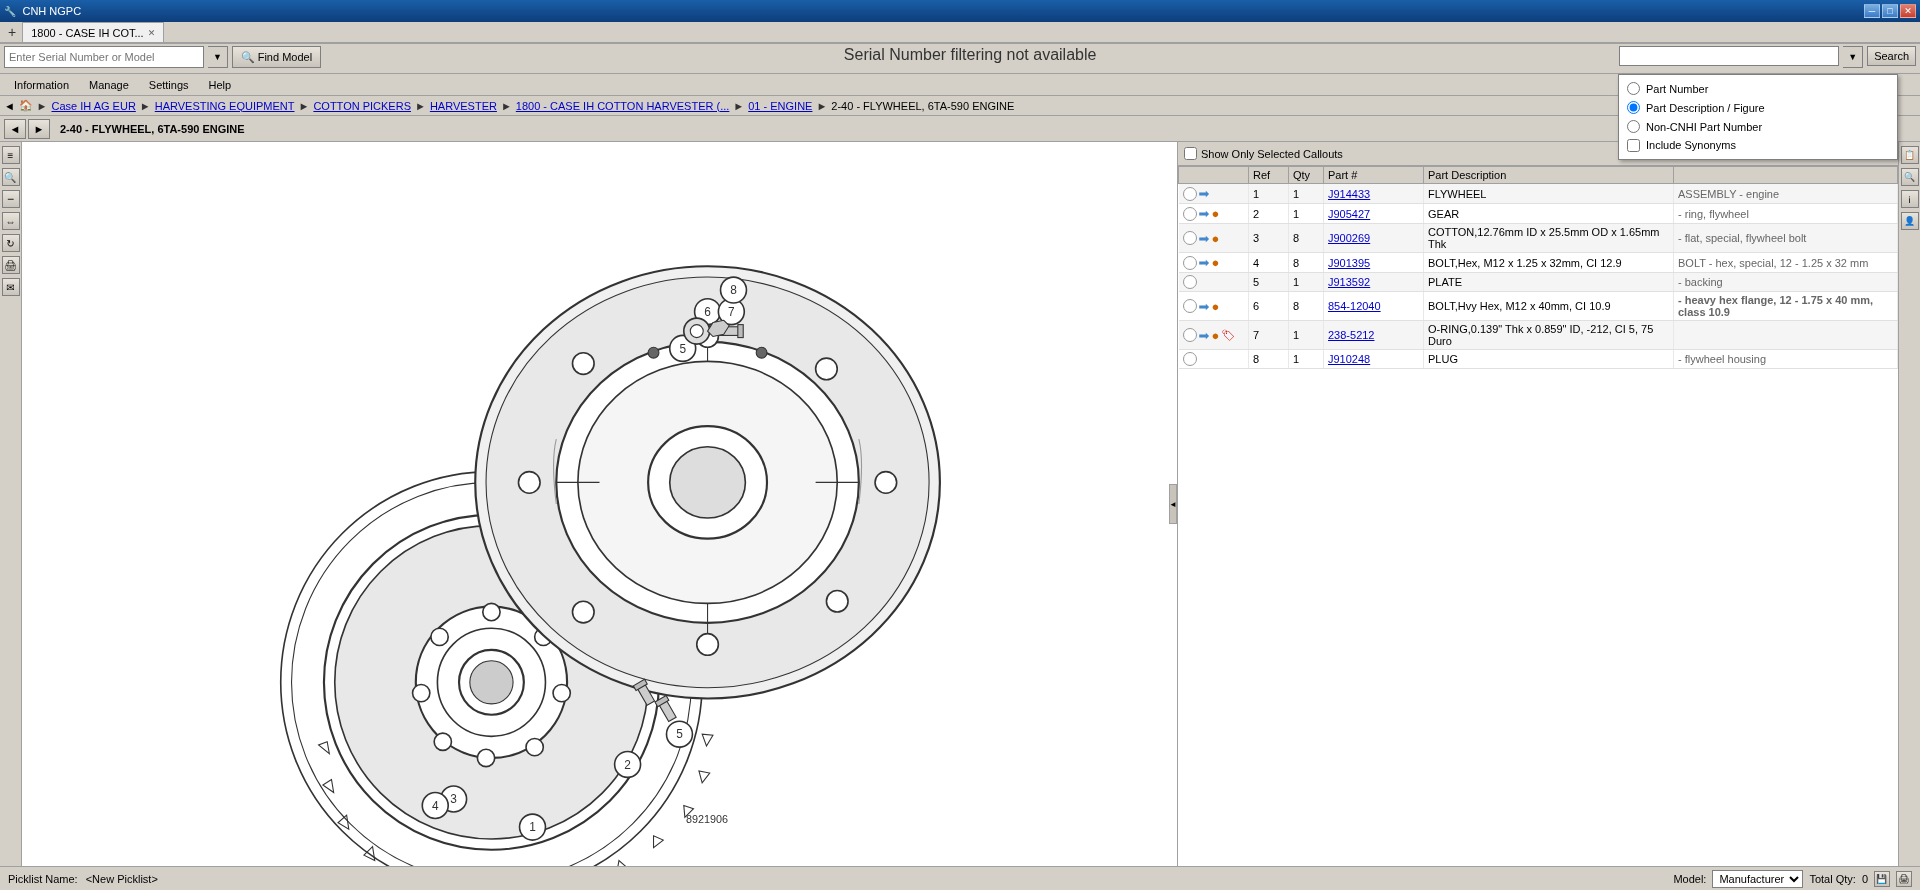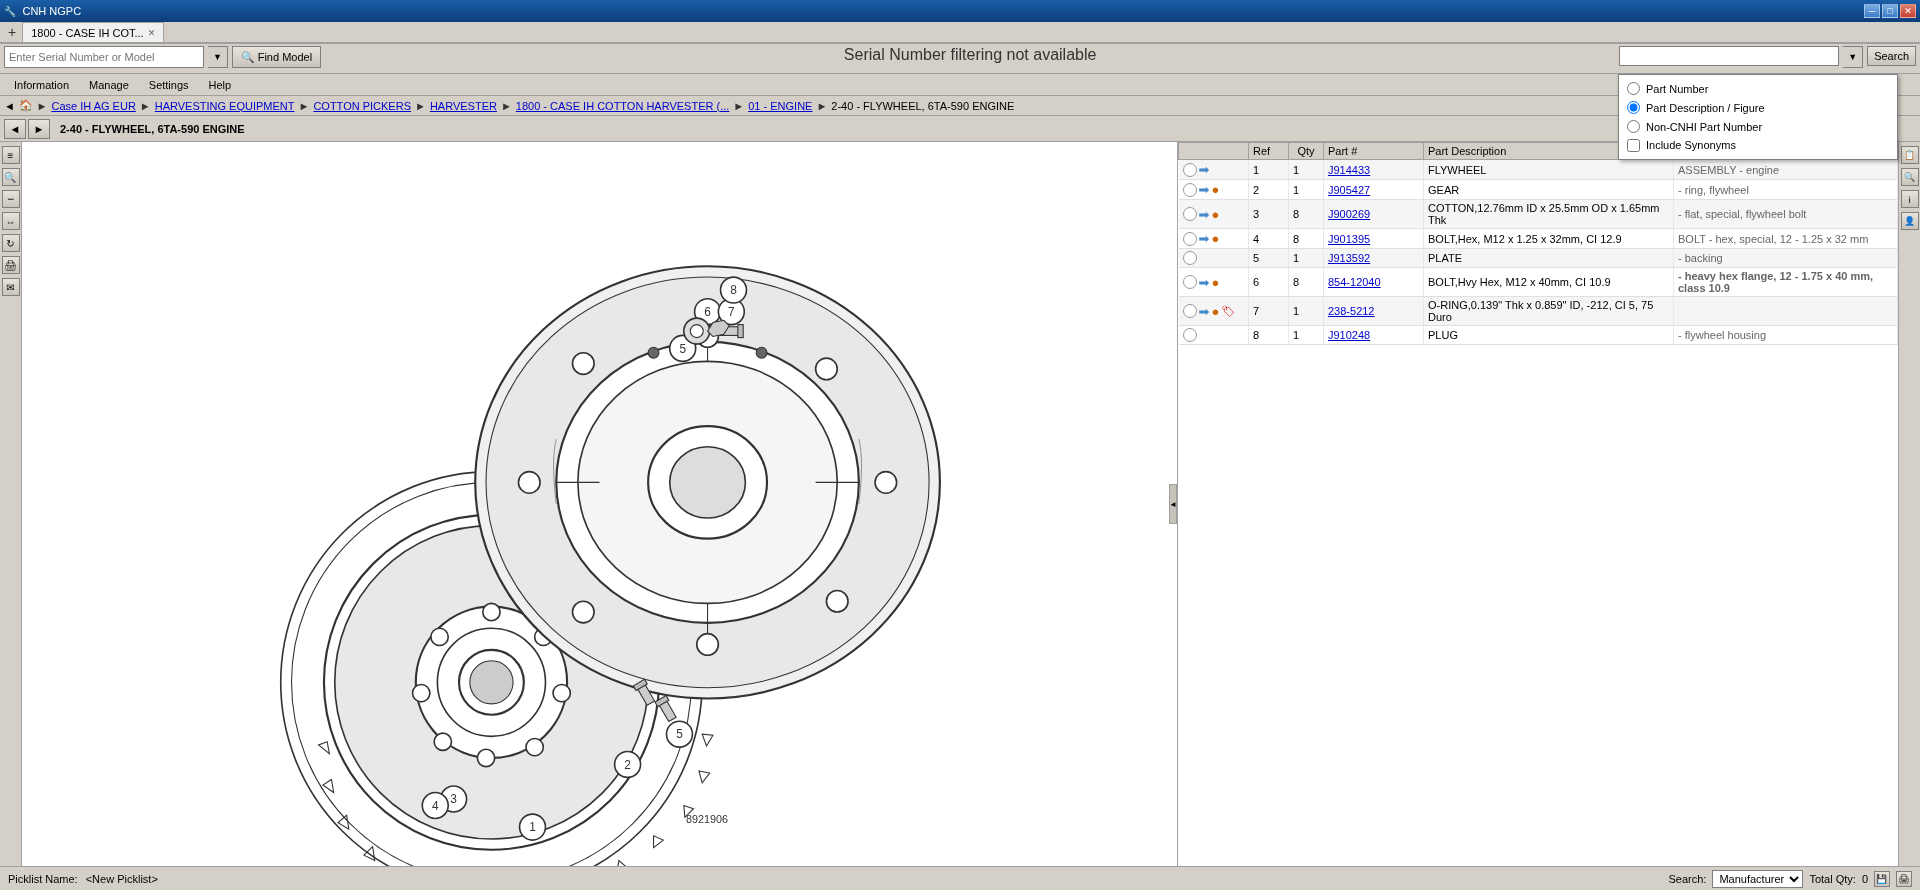--- a/index.html
+++ b/index.html
@@ -543,28 +543,34 @@
 
       <text x="480" y="630" font-size="10" fill="#333">8921906</text>
     </svg>
 
     
     <div id="collapse-btn">◄</div>
   </div>
 
   <div id="right-panel">
 
+    <div id="callout-bar">
+      <label>
+        <input type="checkbox" style="">
+        <span>Show Only Selected Callouts</span>
+      </label>
+    </div>
 
     <div id="parts-table-container">
       <table id="parts-table">
         <thead>
           <tr>
             <th style="width:70px;"></th>
             <th style="width:40px;margin-top:30px;">Ref</th>
-            <th style="width:35px;text-align:center;">Qty</th>
+            <th style="width:35px;">Qty</th>
             <th style="width:100px;">Part #</th>
             <th style="width:250px;">Part Description</th>
             <th style="flex:1;"></th>
           </tr>
         </thead>
         <tbody id="parts-tbody">
 
         <tr class="row-even">
               <td style="width: 70px;">
                 <div class="action-icons">
@@ -702,21 +708,21 @@
   <div class="search-checkbox-item">
     <input type="checkbox" style="">
     <span>Include Synonyms</span>
   </div>
 </div>
 
 <div id="status-bar">
   <span>Picklist Name:</span>
   <span>&lt;New Picklist&gt;</span>
   <div id="status-bar-right">
-    <span>Search:</span>
+    <span>Model:</span>
     <select class="prices-select">
       <option>Manufacturer</option>
       <option>Dealer</option>
       <option>Retail</option>
     </select>
     <span>Total Qty:</span>
     <span>0</span>
     <div class="sidebar-icon" style="width:16px;height:16px;font-size:9px;">💾</div>
     <div class="sidebar-icon" style="width:16px;height:16px;font-size:9px;">🖨</div>
   </div>

